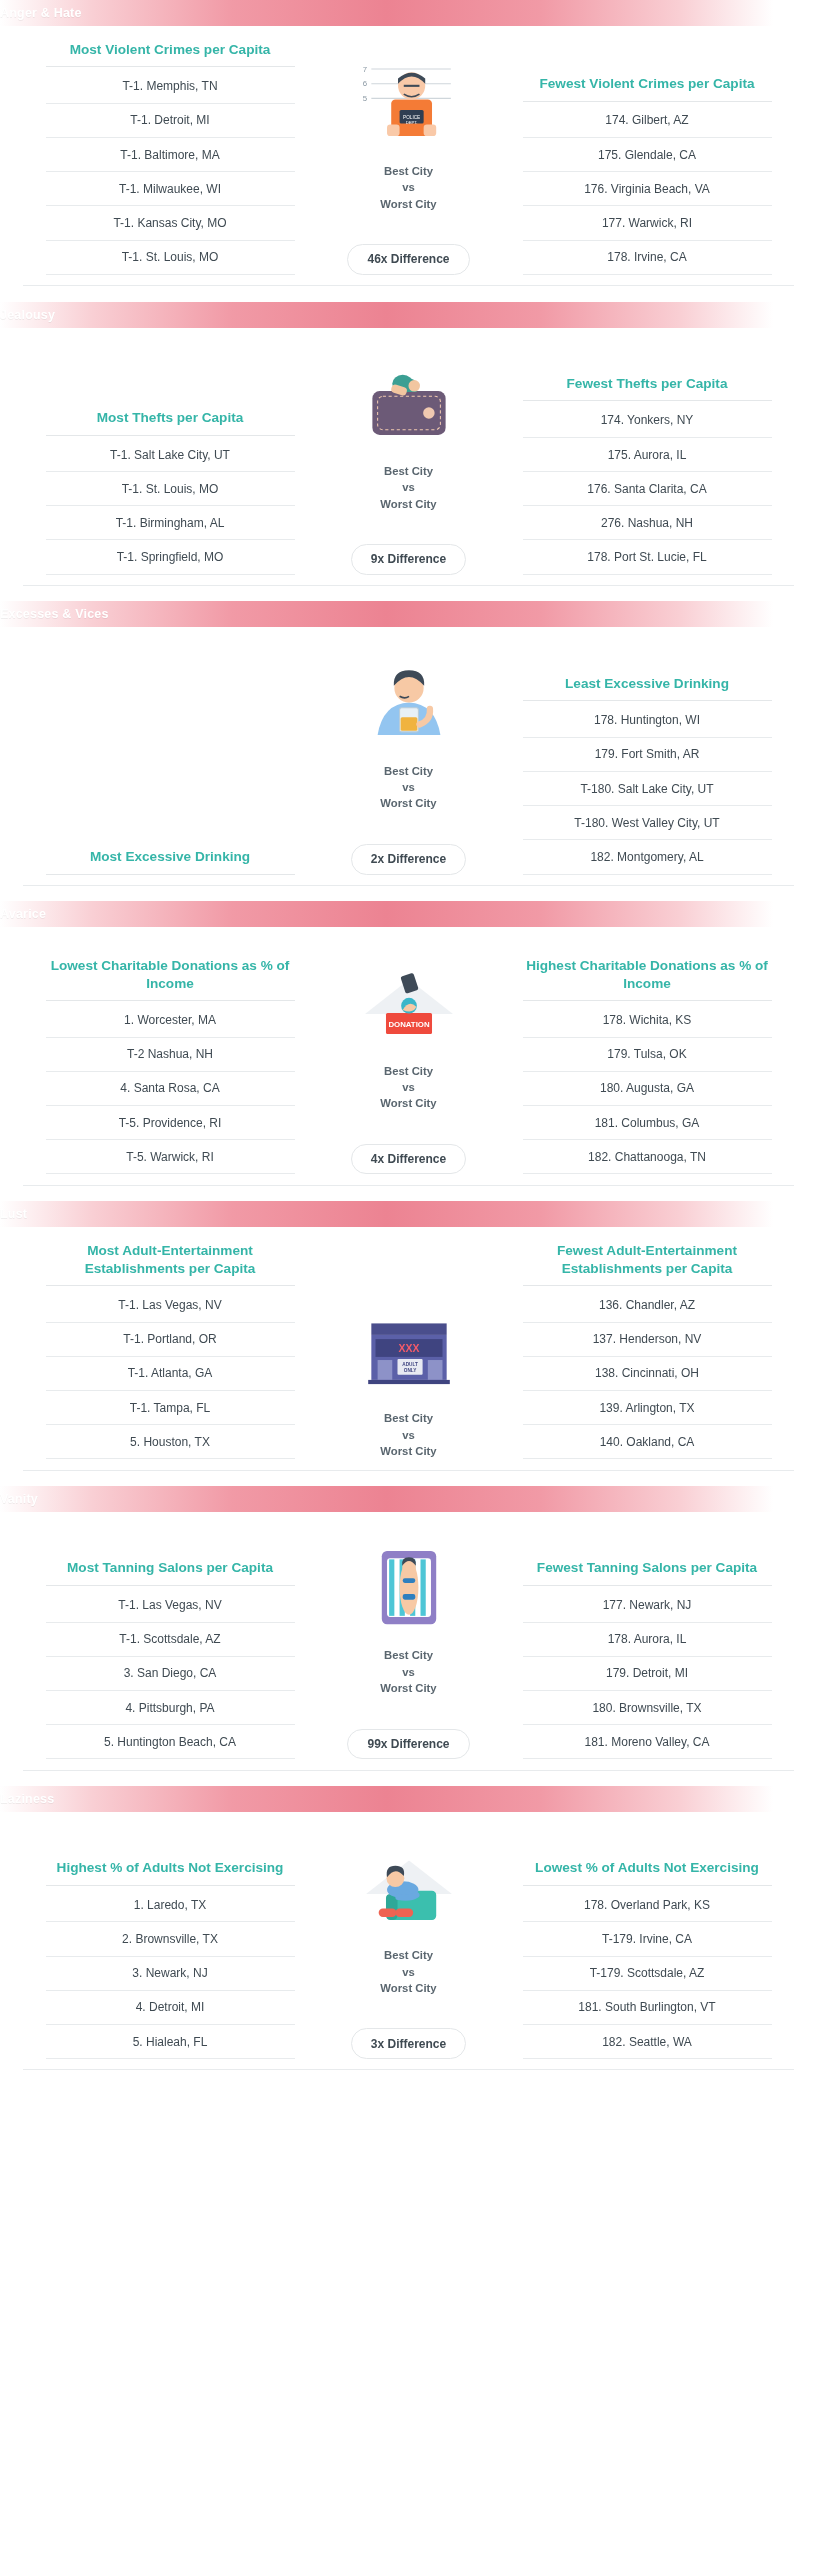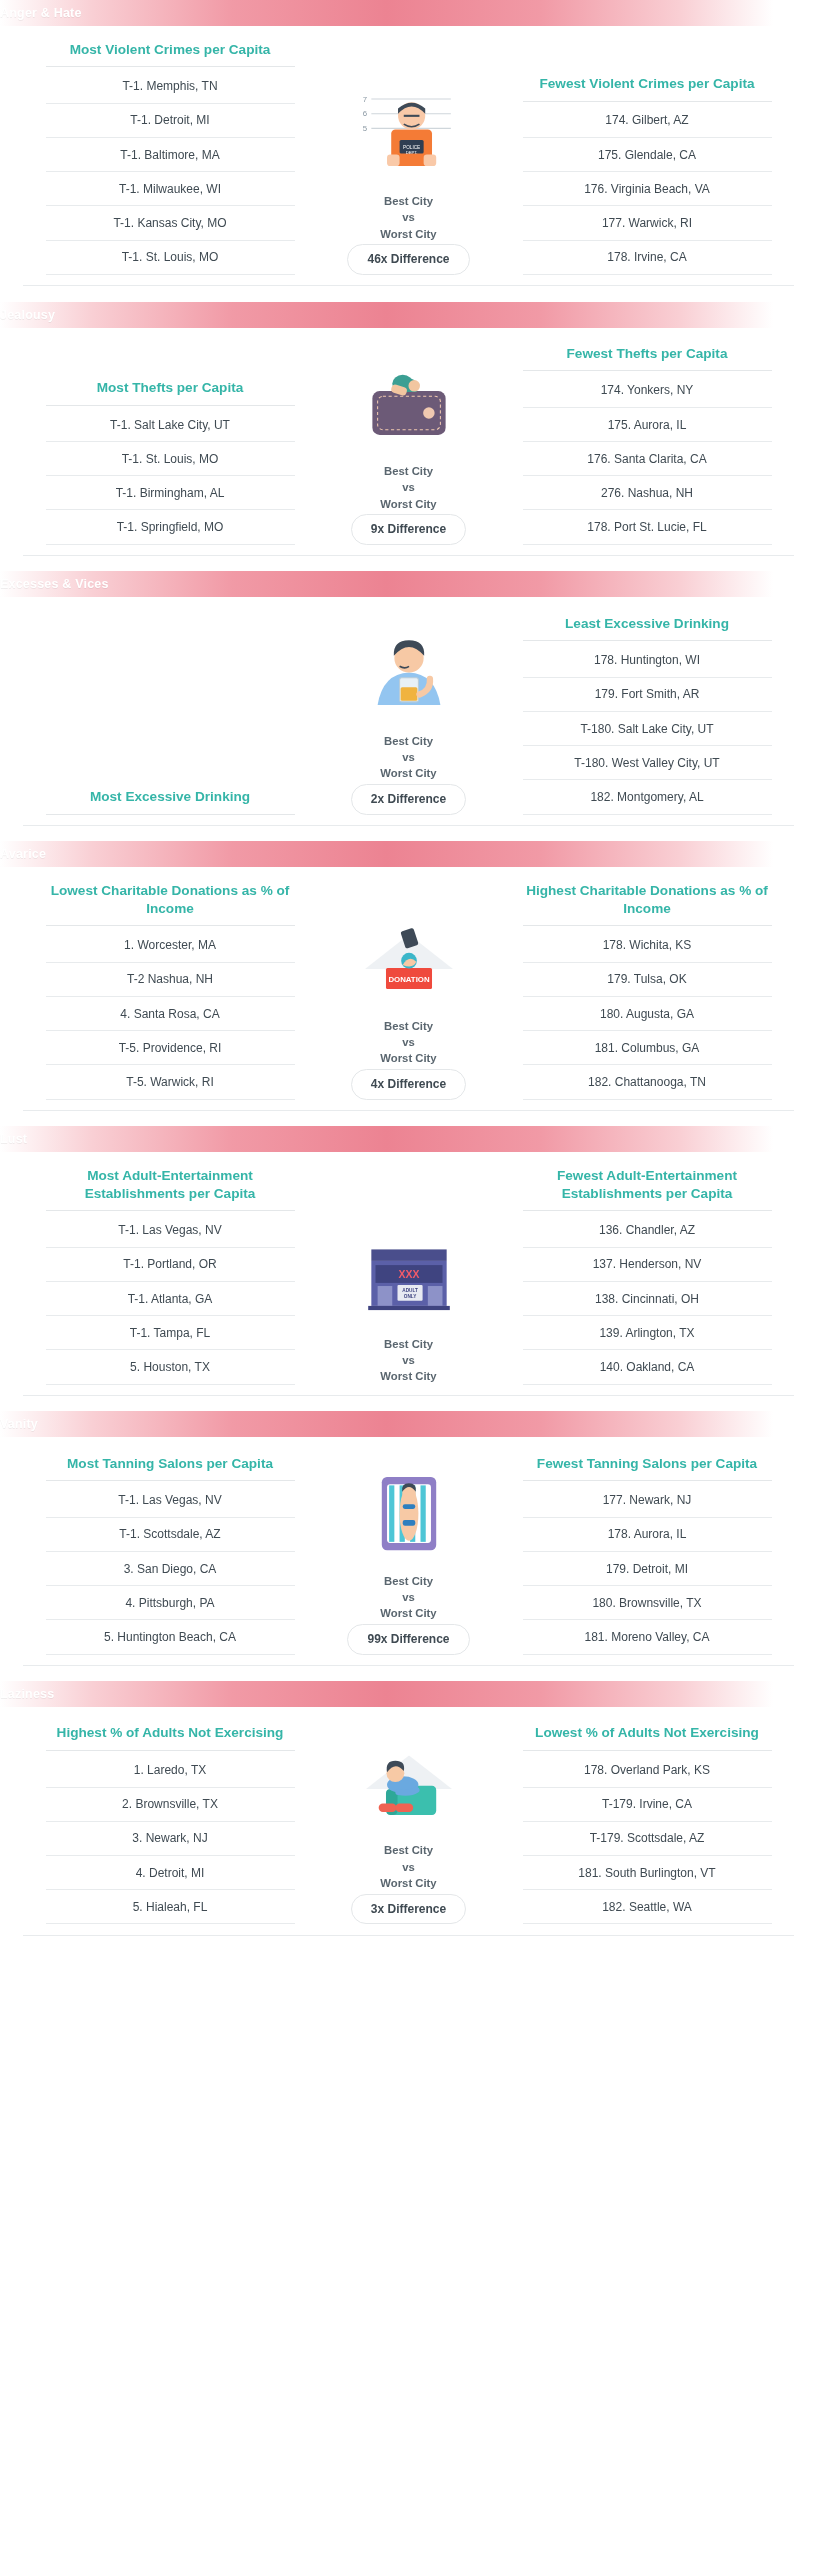--- a/index.html
+++ b/index.html
@@ -88,21 +88,21 @@
   .bvw {
     margin-top: 8px;
     text-align: center;
     color: #5a666f;
     font-size: 11.3px;
     font-weight: bold;
     line-height: 1.45;
   }
   .bvw .vs { font-weight: bold; }
   .diffwrap {
-    margin-top: 2px;
+    margin-top: 32px;
     display: flex;
     justify-content: center;
   }
   .diff {
     border: 1.1px solid #e4e7e9;
     border-radius: 17px;
     padding: 7.4px 19px;
     color: #3f4a52;
     font-size: 12px;
     font-weight: bold;

